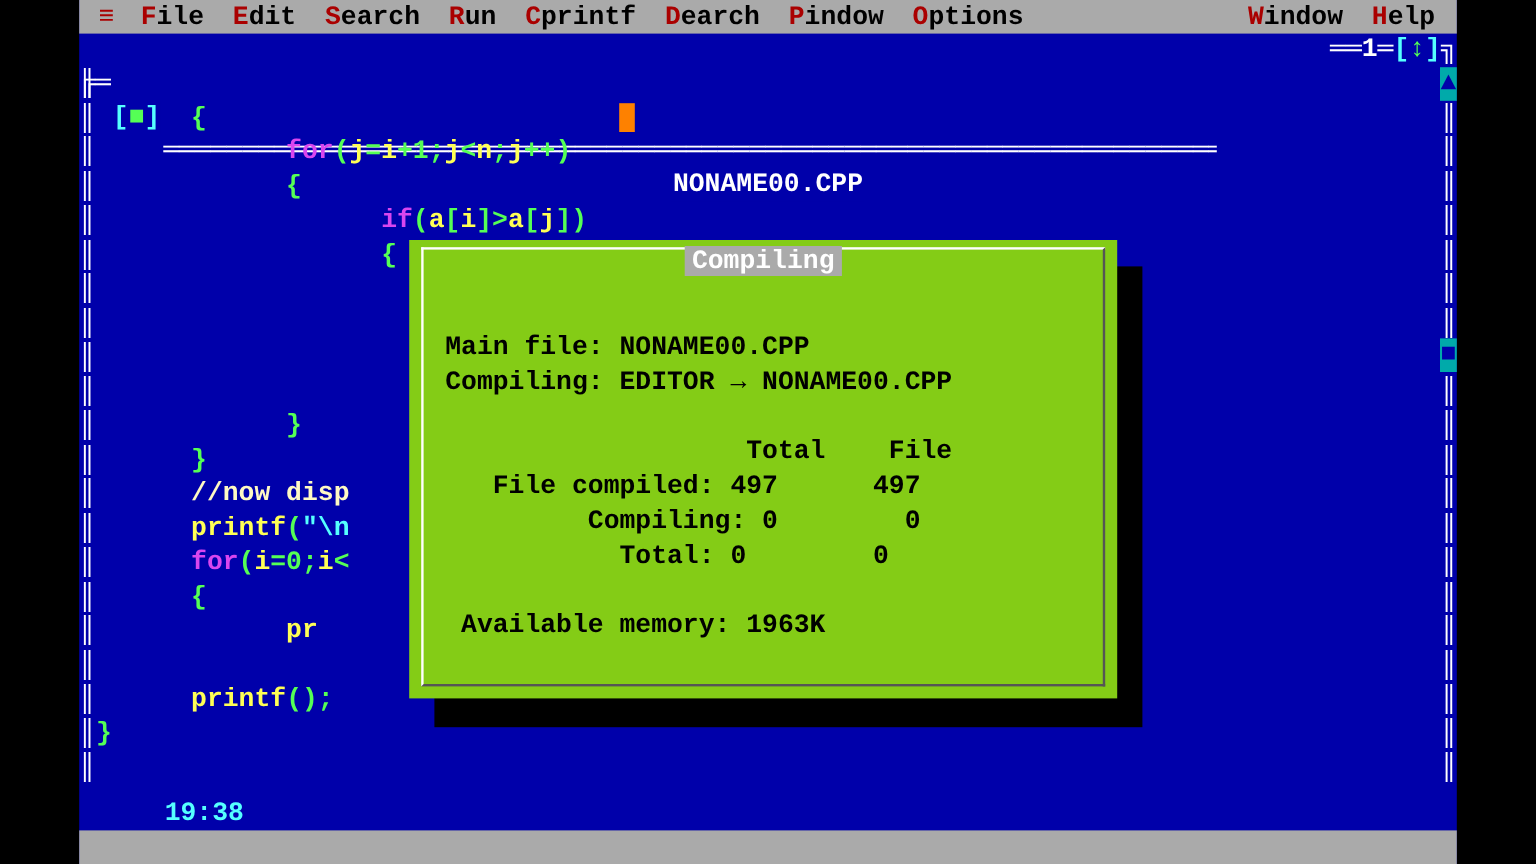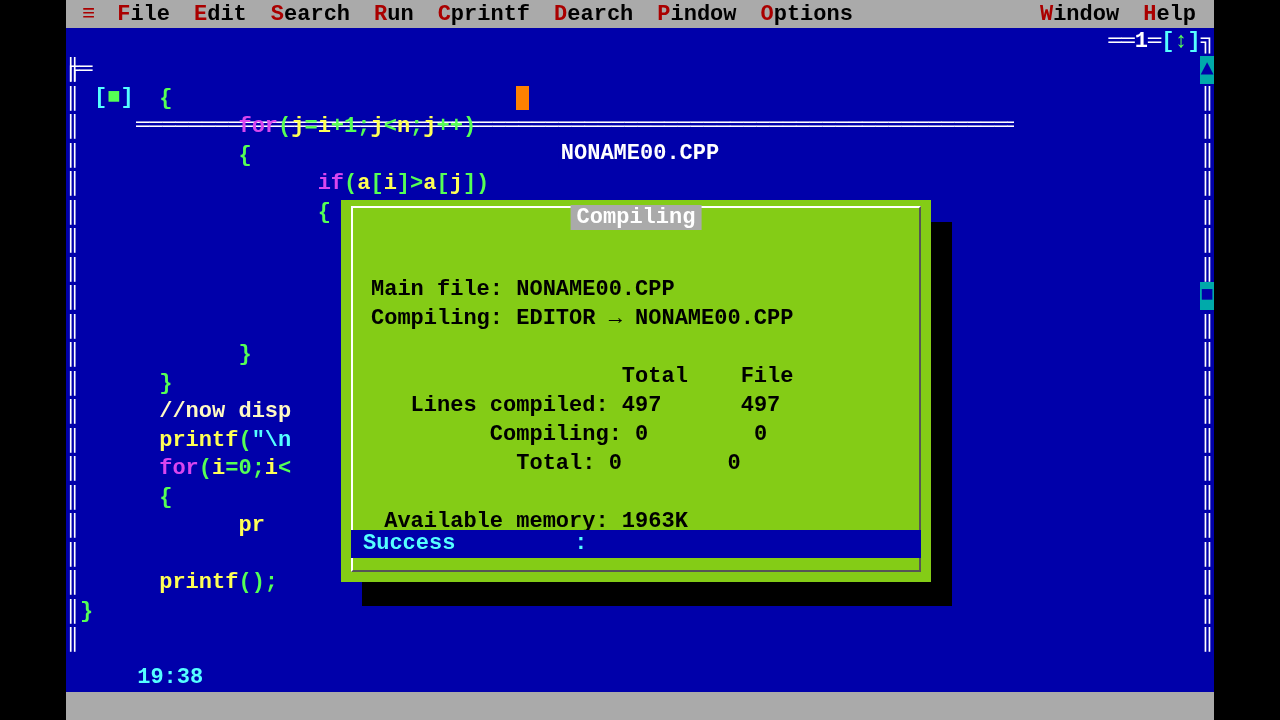--- a/index.html
+++ b/index.html
@@ -237,26 +237,25 @@
 
   <div class="dlg-shadow"></div>
   <div class="dlg">
     <div class="dlg-inner">
       <div class="dlg-title">Compiling</div>
       <div class="dlg-body">
 <span><span>Main file:</span> <span>NONAME00.CPP</span></span>
 <span><span>Compiling:</span> <span>EDITOR → NONAME00.CPP</span></span>
 
                    <span>Total</span>    <span>File</span>
-   <span><span>Lines compiled:</span> <span>497</span>      <span>497</span></span>
+   <span><span>File compiled:</span> <span>497</span>      <span>497</span></span>
          <span><span>Compiling:</span> <span>0</span>        <span>0</span></span>
            <span><span>Total:</span> <span>0</span>        <span>0</span></span>
 
  <span><span>Available memory:</span> <span>1963K</span></span>
       </div>
     </div>
-    <div class="dlg-status"><span>Success</span>         <span>:</span></div>
   </div>
 
   <div class="statusbar">
                    
   </div>
 </div>
 
 </body></html>

